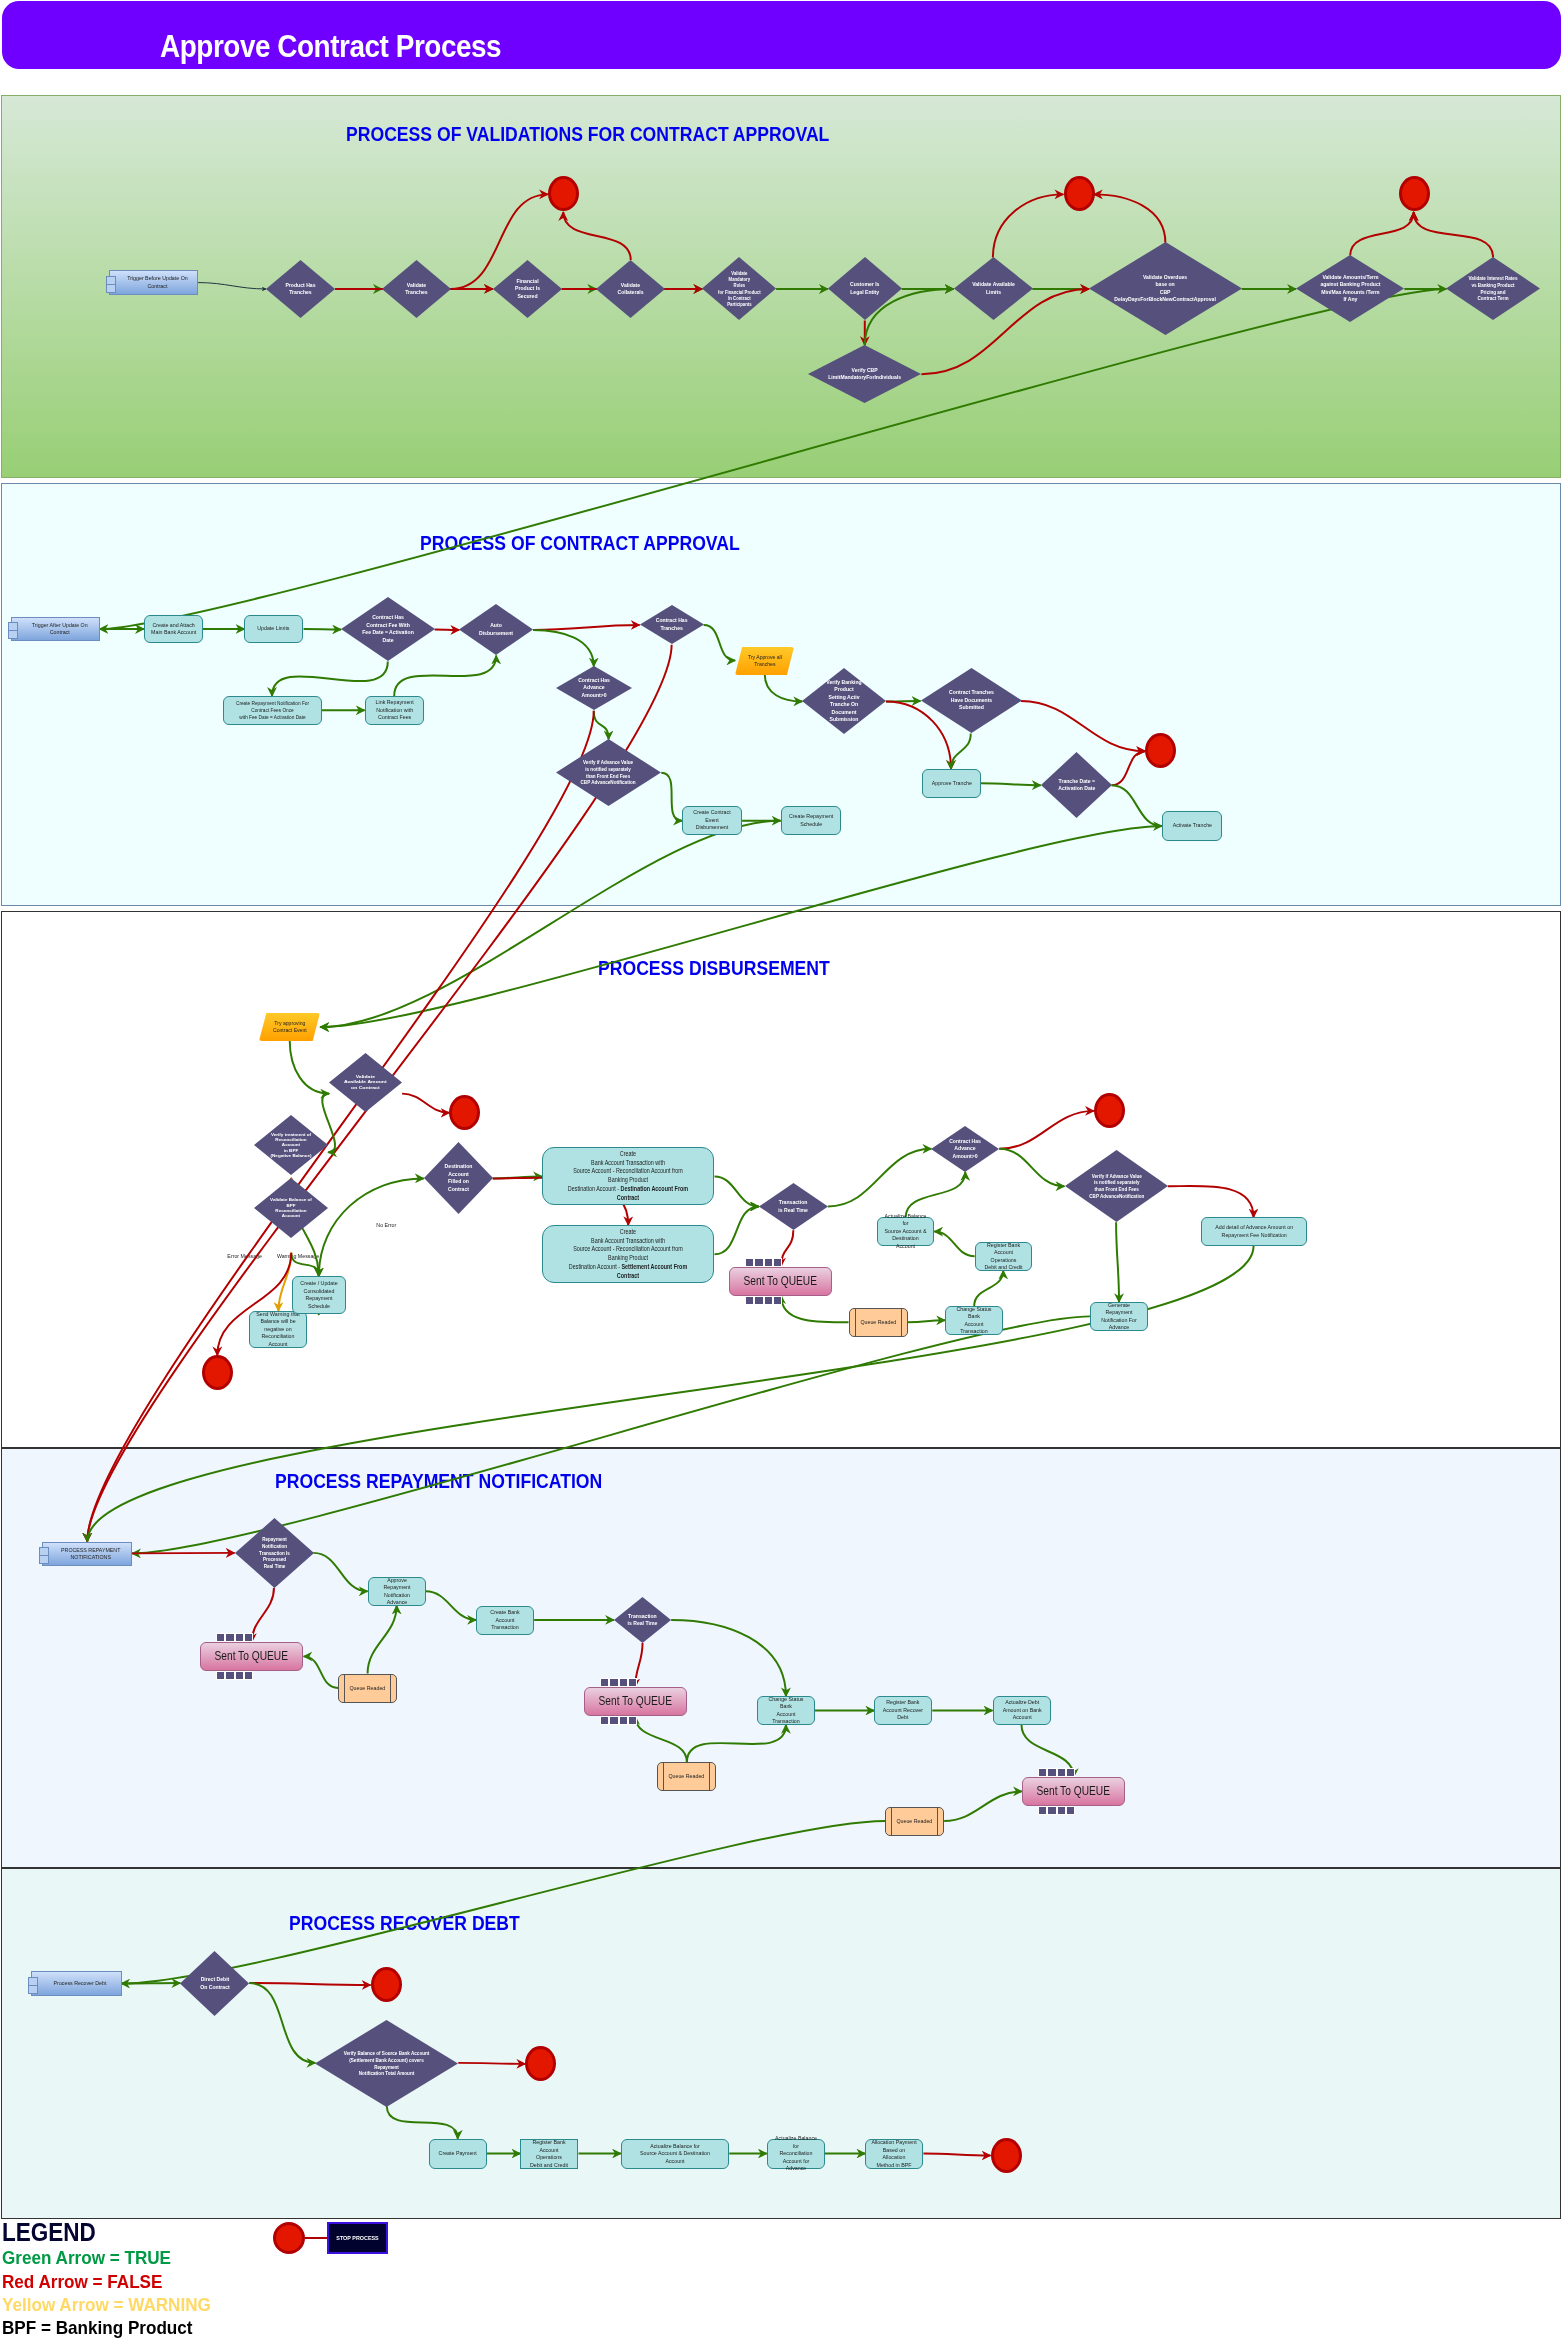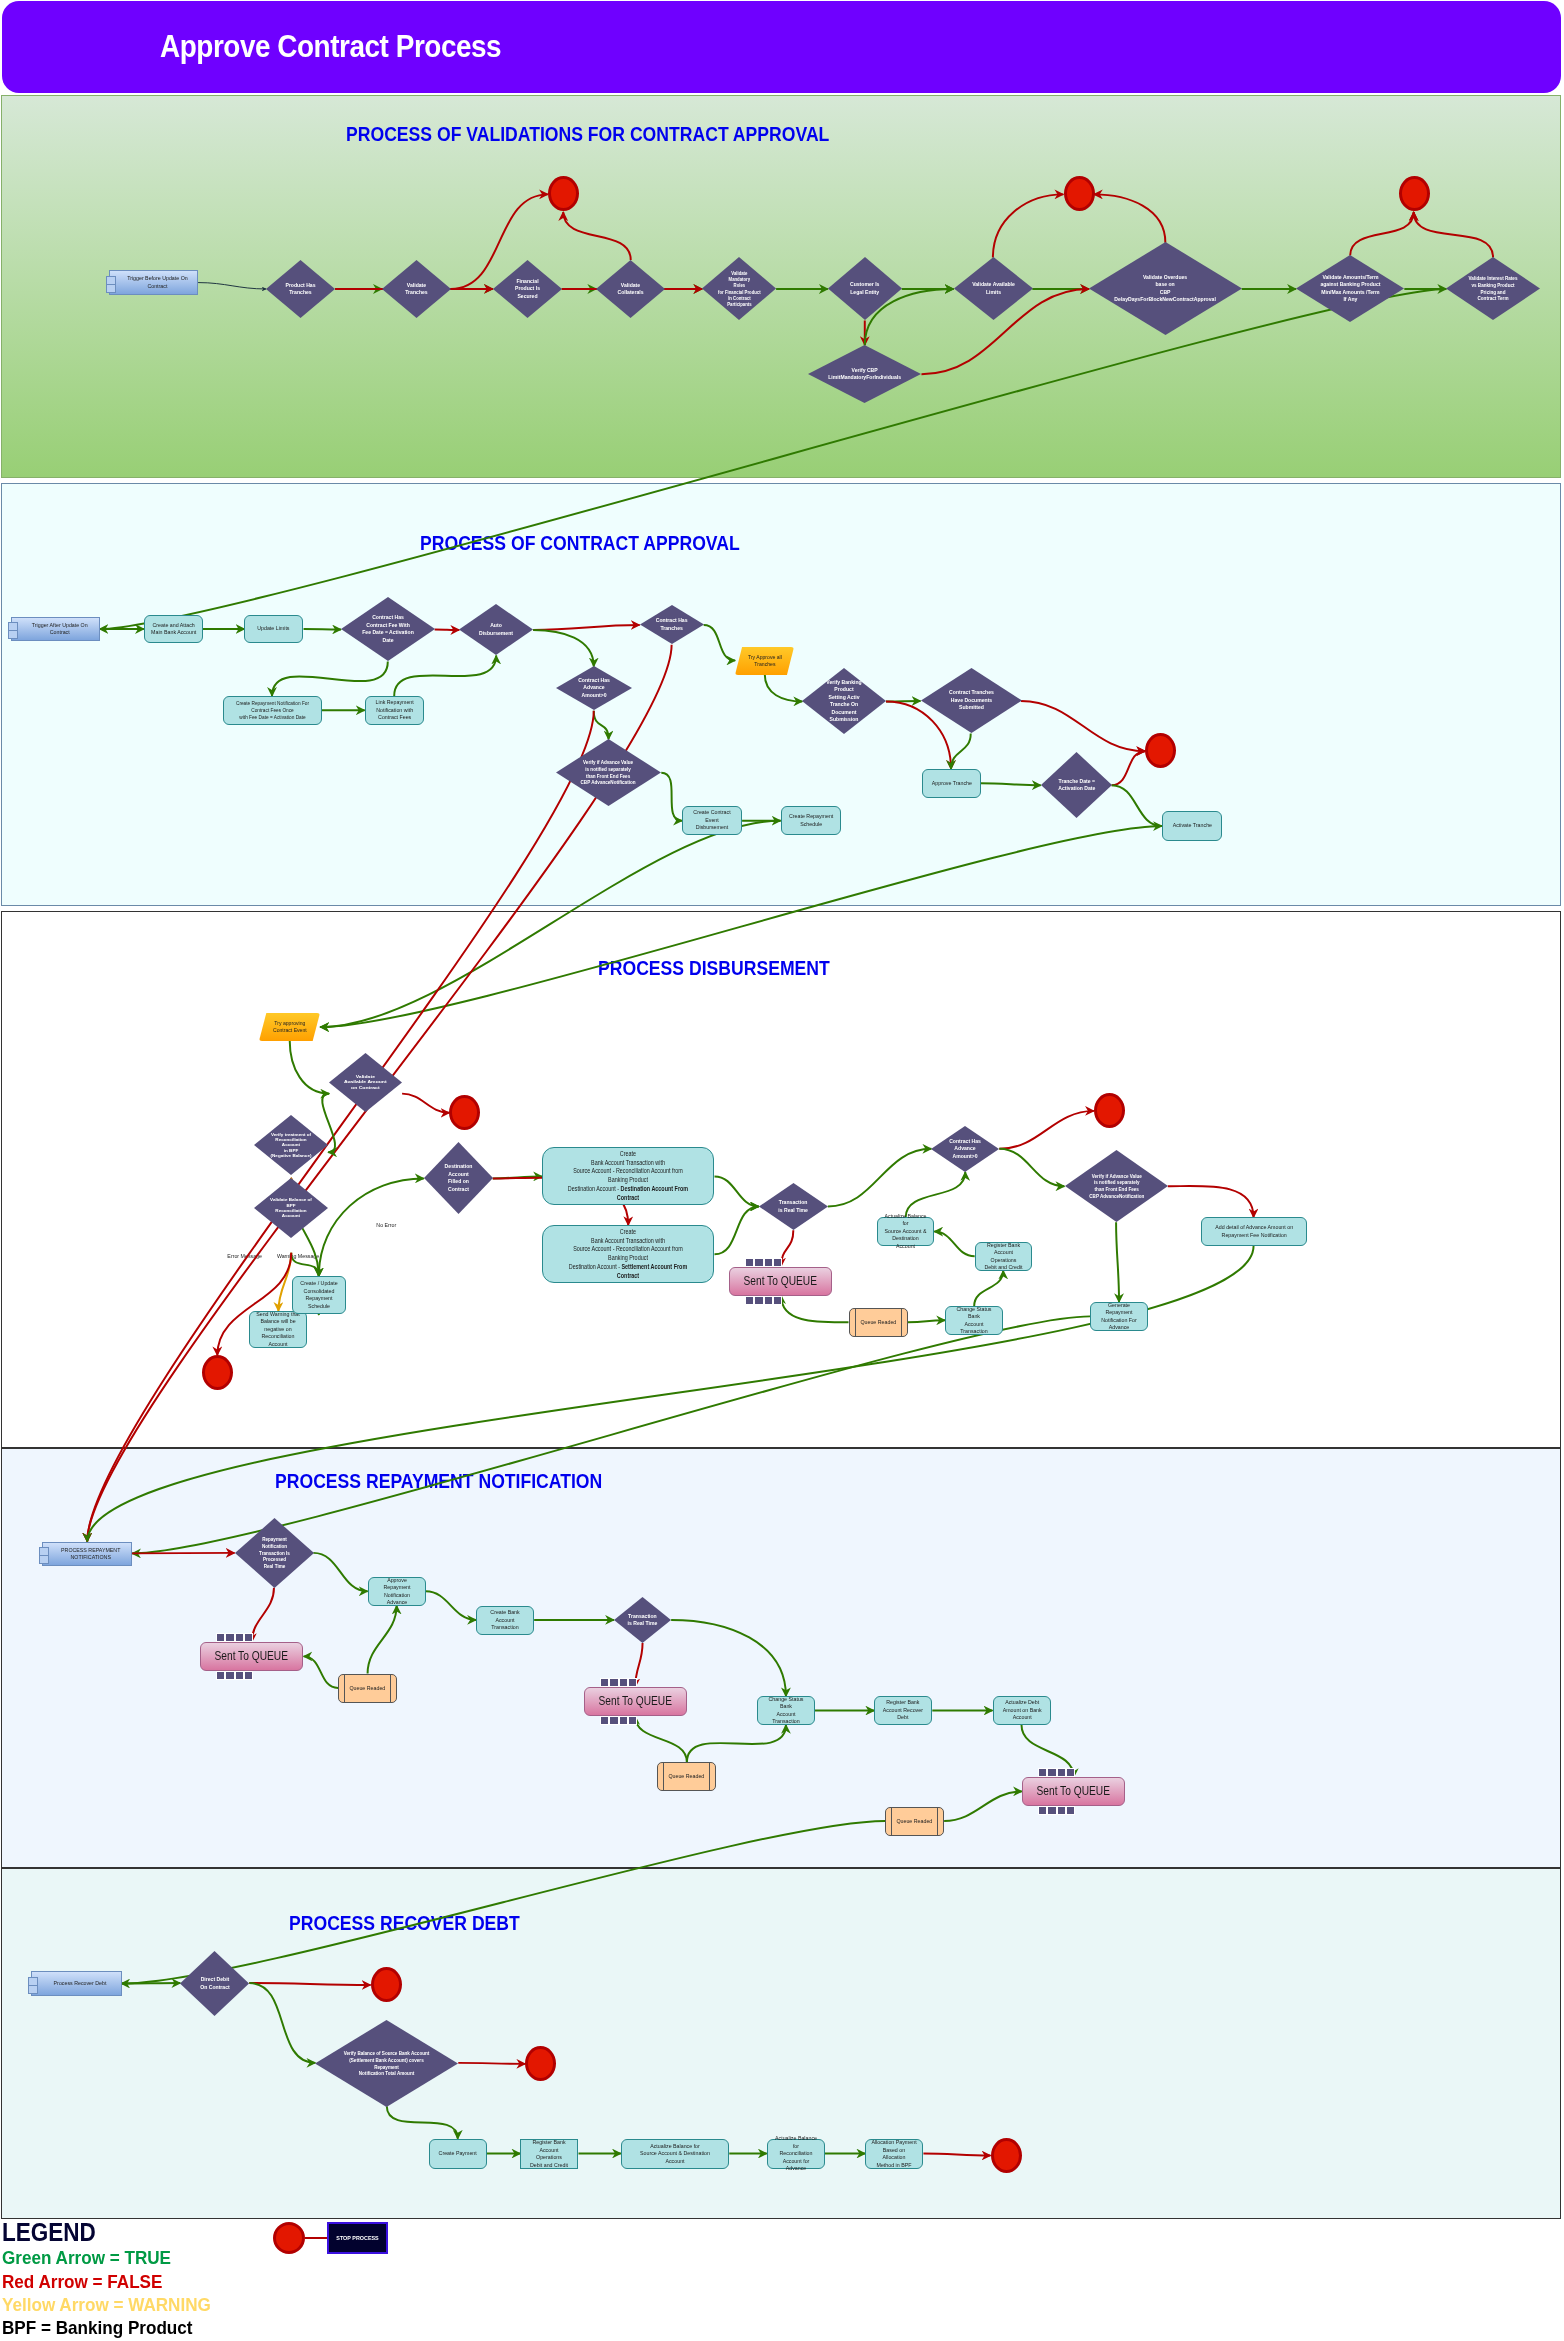--- a/index.html
+++ b/index.html
@@ -1,20 +1,20 @@
 <!DOCTYPE html>
 <html style="font-size:8px"><head>
 <meta charset="utf-8">
 <style>
   * { box-sizing: border-box; margin: 0; padding: 0; }
   html, body { width: 1564px; height: 2342px; background: #ffffff; overflow: hidden; }
   body { position: relative; font-family: "Liberation Sans", sans-serif; }
 
   .title-bar {
-    position: absolute; left: 2px; top: 1px; width: 1559px; height: 92px;
+    position: absolute; left: 2px; top: 1px; width: 1559px; height: 68px;
     background: #6f00ff; border-radius: 17px;
   }
   .title-bar .title {
     position: absolute; left: 158px; top: 28px; color: #fff;
     font-size: 31px; font-weight: bold; letter-spacing: -0.5px;
     font-family: "Liberation Sans", sans-serif; transform: scaleX(0.9); transform-origin: left;
   }
 
   .section { position: absolute; left: 1px; width: 1560px; border: 1px solid #6a8aa8; }
   .sec-validation { top: 95px; height: 383px; background: linear-gradient(#d6e8d6, #98cf75); border-color: #86b06a; }

